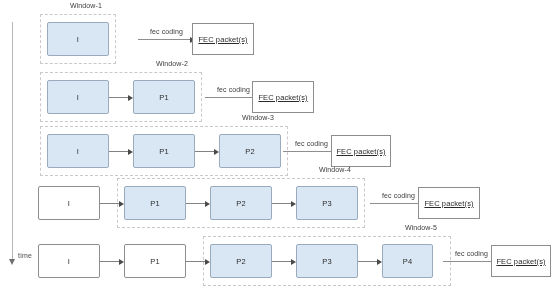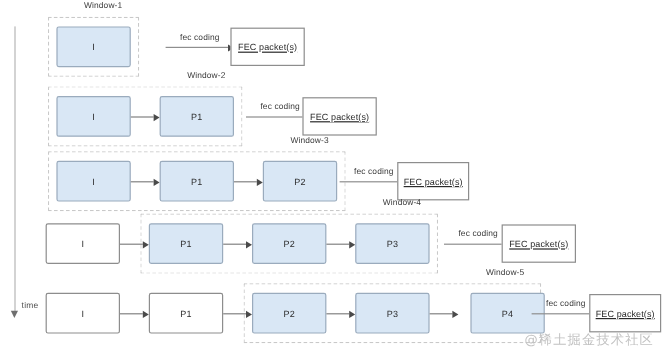--- a/index.html
+++ b/index.html
@@ -212,22 +212,21 @@
         <div class="conn-head" style="left: 119px; top: 258.5px;"></div>
         <div class="frame plain" style="left: 124px; top: 244px; width: 62px;">P1</div>
         <div class="conn" style="left: 186px; top: 261px; width: 19px;"></div>
         <div class="conn-head" style="left: 205px; top: 258.5px;"></div>
         <div class="frame" style="left: 210px; top: 244px; width: 62px;">P2</div>
         <div class="conn" style="left: 272px; top: 261px; width: 19px;"></div>
         <div class="conn-head" style="left: 291px; top: 258.5px;"></div>
         <div class="frame" style="left: 296px; top: 244px; width: 62px;">P3</div>
         <div class="conn" style="left: 358px; top: 261px; width: 19px;"></div>
         <div class="conn-head" style="left: 377px; top: 258.5px;"></div>
-        <div class="frame" style="left: 392px; top: 244px; width: 62px;">P4</div>
+        <div class="frame" style="left: 382px; top: 244px; width: 51px;">P4</div>
         <div class="fec-line" style="left: 443px; top: 261px; width: 48px;"></div>
         <div class="fec-head" style="left: 491px; top: 258.5px;"></div>
         <div class="fec-label" style="left: 455px; top: 250px;">fec coding</div>
         <div class="fec-packet" style="left: 491px; top: 245px; width: 60px; height: 32px;">FEC packet(s)</div>
       </div>
     </div>
 
-  <div class="watermark">@稀土掘金技术社区</div>
 </div>
 
 </body></html>

